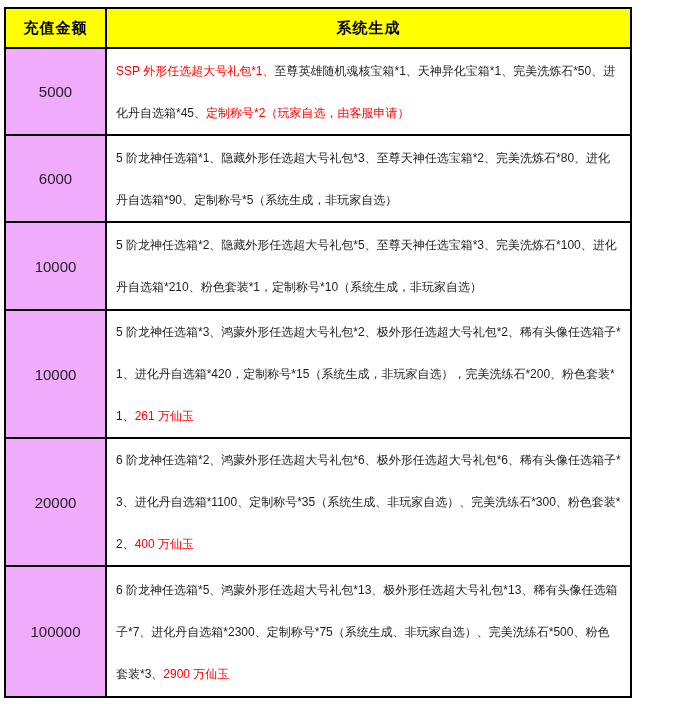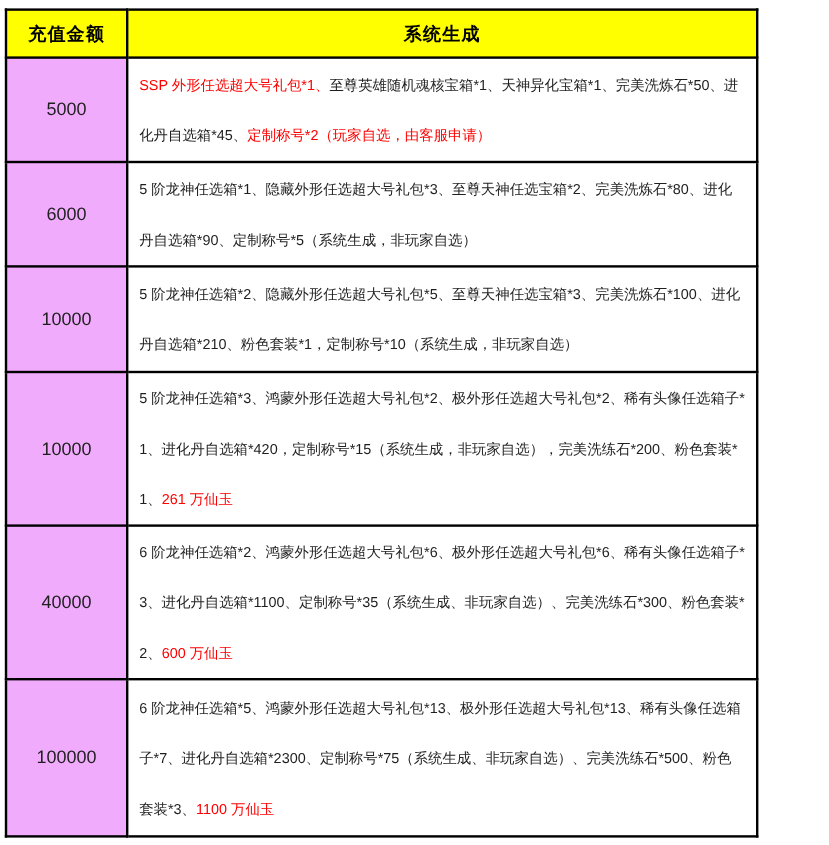--- a/index.html
+++ b/index.html
@@ -89,22 +89,22 @@
       </tr>
       <tr class="r2">
         <td class="amount">10000</td>
         <td class="reward"><span class="seg" data-tone="black">5 阶龙神任选箱*2、隐藏外形任选超大号礼包*5、至尊天神任选宝箱*3、完美洗炼石*100、进化丹自选箱*210、粉色套装*1，定制称号*10（系统生成，非玩家自选）</span></td>
       </tr>
       <tr class="r3">
         <td class="amount">10000</td>
         <td class="reward"><span class="seg" data-tone="black">5 阶龙神任选箱*3、鸿蒙外形任选超大号礼包*2、极外形任选超大号礼包*2、稀有头像任选箱子*1、进化丹自选箱*420，定制称号*15（系统生成，非玩家自选），完美洗练石*200、粉色套装*1、</span><span class="seg" data-tone="red">261 万仙玉</span></td>
       </tr>
       <tr class="r4">
-        <td class="amount">40000</td>
-        <td class="reward"><span class="seg" data-tone="black">6 阶龙神任选箱*2、鸿蒙外形任选超大号礼包*6、极外形任选超大号礼包*6、稀有头像任选箱子*3、进化丹自选箱*1100、定制称号*35（系统生成、非玩家自选）、完美洗练石*300、粉色套装*2、</span><span class="seg" data-tone="red">600 万仙玉</span></td>
+        <td class="amount">20000</td>
+        <td class="reward"><span class="seg" data-tone="black">6 阶龙神任选箱*2、鸿蒙外形任选超大号礼包*6、极外形任选超大号礼包*6、稀有头像任选箱子*3、进化丹自选箱*1100、定制称号*35（系统生成、非玩家自选）、完美洗练石*300、粉色套装*2、</span><span class="seg" data-tone="red">400 万仙玉</span></td>
       </tr>
       <tr class="r5">
         <td class="amount">100000</td>
-        <td class="reward"><span class="seg" data-tone="black">6 阶龙神任选箱*5、鸿蒙外形任选超大号礼包*13、极外形任选超大号礼包*13、稀有头像任选箱子*7、进化丹自选箱*2300、定制称号*75（系统生成、非玩家自选）、完美洗练石*500、粉色套装*3、</span><span class="seg" data-tone="red">1100 万仙玉</span></td>
+        <td class="reward"><span class="seg" data-tone="black">6 阶龙神任选箱*5、鸿蒙外形任选超大号礼包*13、极外形任选超大号礼包*13、稀有头像任选箱子*7、进化丹自选箱*2300、定制称号*75（系统生成、非玩家自选）、完美洗练石*500、粉色套装*3、</span><span class="seg" data-tone="red">2900 万仙玉</span></td>
       </tr>
     </tbody>
   </table>
 </div>
 
 </body></html>

